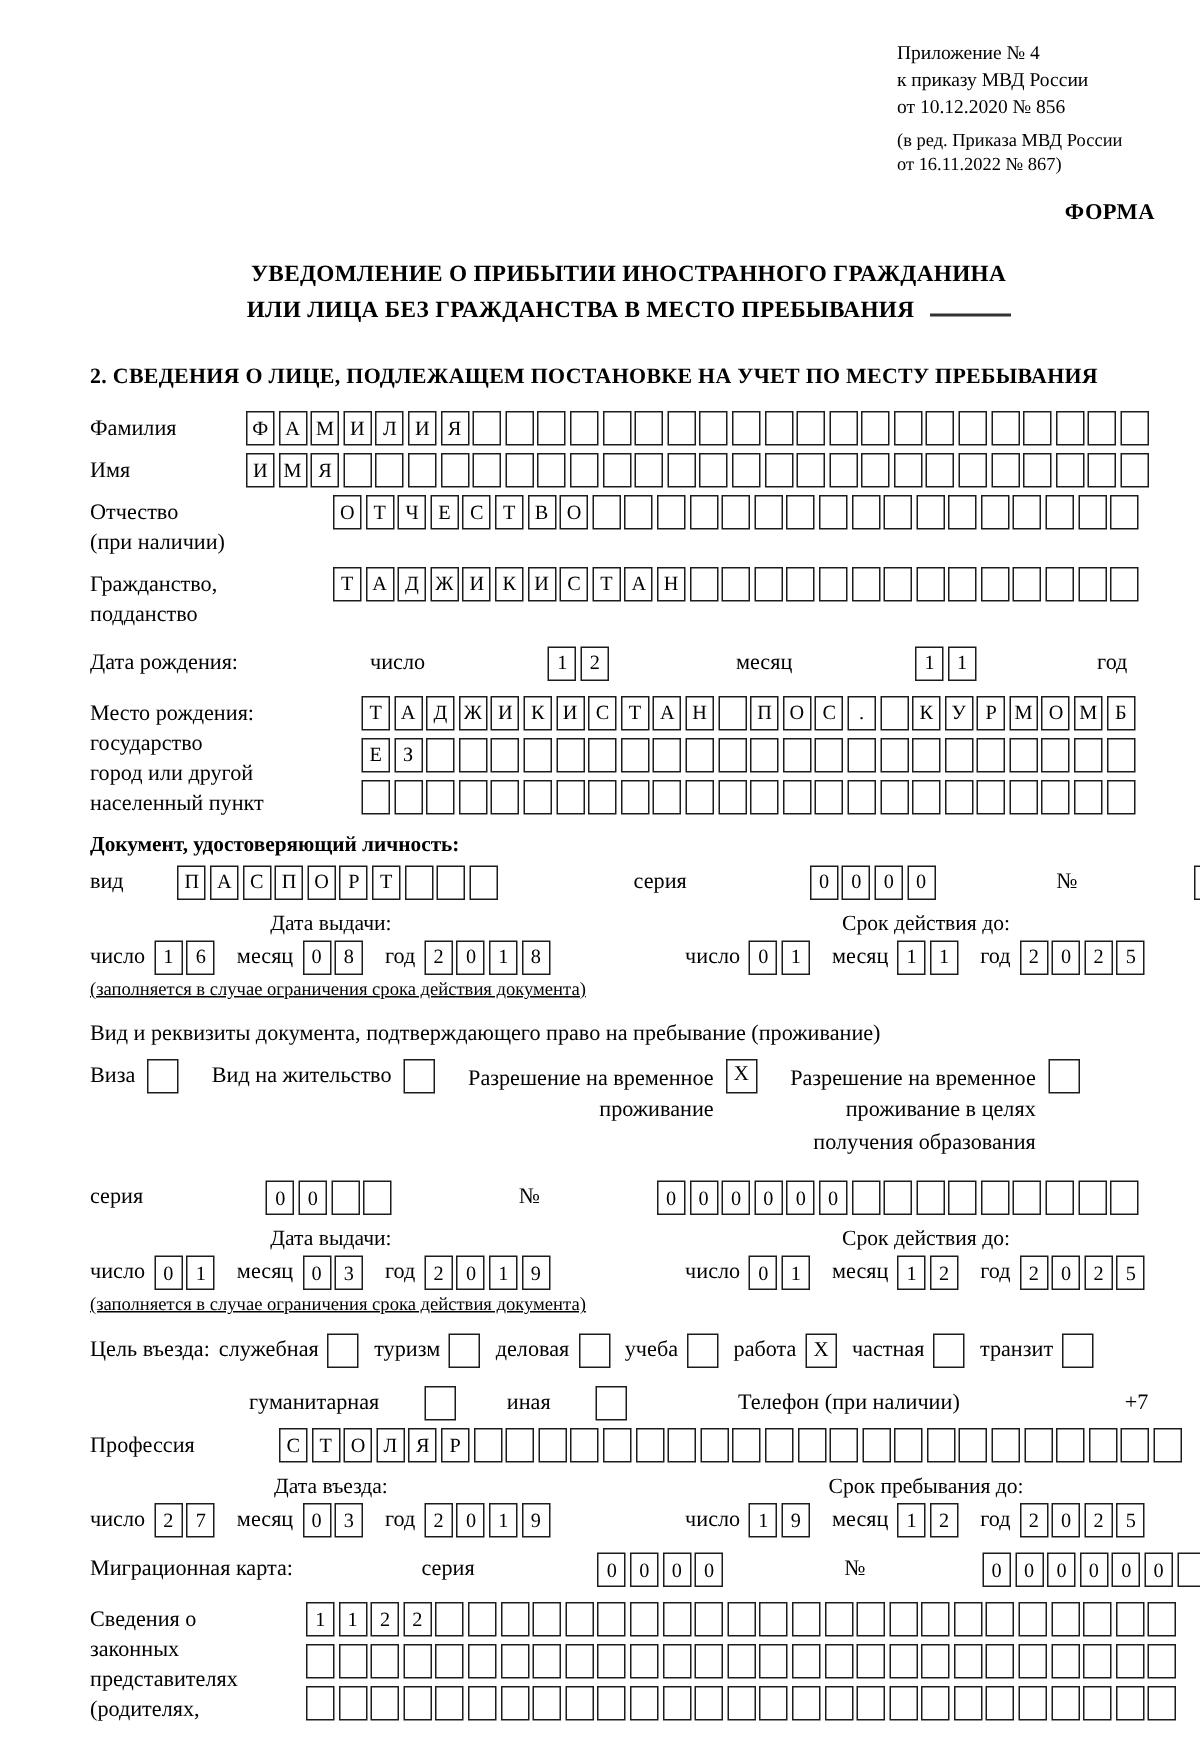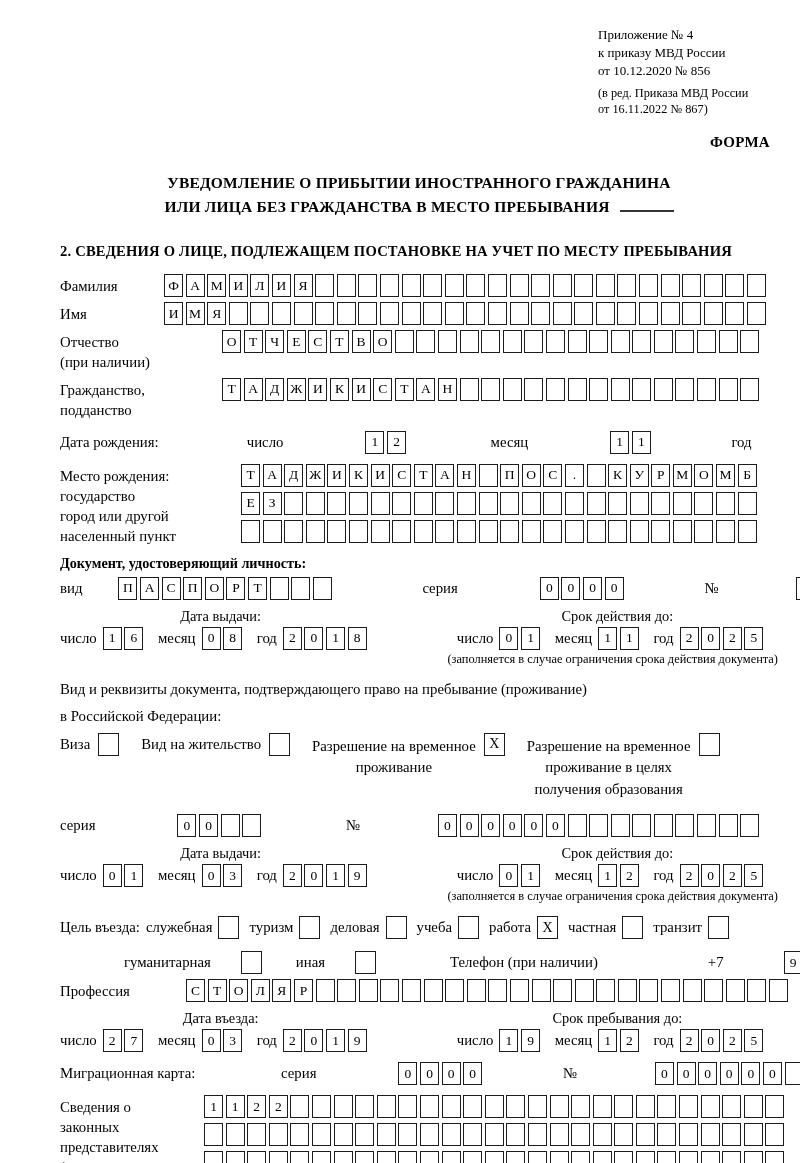--- a/index.html
+++ b/index.html
@@ -26,30 +26,30 @@
   .inline-lbl{font-size:14.8px;padding-top:3px;white-space:nowrap;}
   .mt10{margin-top:10px;}
   .mt14{margin-top:14px;}
   .doc-heading{font-weight:bold;font-size:14.2px;margin-top:8px;}
   .dates-row{display:flex;justify-content:space-between;max-width:718px;margin-top:8px;}
   .dgroup .dheading{text-align:center;font-size:14.4px;margin-bottom:2px;}
   .dline{display:flex;align-items:flex-start;}
   .dline .inline-lbl{margin-right:6px;}
   .dline .boxes{margin-right:12px;}
   .note{font-size:12.4px;margin-top:2px;}
-  .note.right{text-align:right;max-width:718px;}
+  .note.right{max-width:718px;text-decoration:underline;}
   .rows-stack{display:flex;flex-direction:column;gap:5px;}
   .opts-row{display:flex;align-items:flex-start;margin-top:6px;}
   .opt{display:flex;align-items:flex-start;margin-right:22px;}
   .opt .inline-lbl{margin-right:8px;}
-  .opt-lines{text-align:center;font-size:14.8px;line-height:1.45;margin-right:8px;padding-top:3px;}
+  .opt-lines{text-align:right;font-size:14.8px;line-height:1.45;margin-right:8px;padding-top:3px;}
   .purpose-row{display:flex;align-items:flex-start;flex-wrap:nowrap;margin-top:12px;}
   .purpose-row .inline-lbl{margin-right:6px;}
   .purpose-row .checkbox{margin-right:10px;}
-  .indent80{margin-left:64px;gap:24px;}
+  .indent80{margin-left:106px;gap:24px;}
   .mig-label{width:185px;flex:none;}
 </style>
 </head>
 <body>
 
 <div class="page">
 
   <div class="top-right">
     <div>Приложение № 4</div>
     <div>к приказу МВД России</div>
@@ -415,21 +415,20 @@
             <span class="cell">0</span>
             <span class="cell">2</span>
             <span class="cell">5</span>
           </span>
       </div>
     </div>
   </div>
   <div class="note right">(заполняется в случае ограничения срока действия документа)</div>
 
   <div class="flabel mt10">Вид и реквизиты документа, подтверждающего право на пребывание (проживание)</div>
-  <div class="flabel" style="margin-top:4px;">в Российской Федерации:</div>
 
   <div class="opts-row">
     <div class="opt">
       <span class="inline-lbl">Виза</span>
       <span class="checkbox"></span>
     </div>
     <div class="opt">
       <span class="inline-lbl">Вид на жительство</span>
       <span class="checkbox"></span>
     </div>

